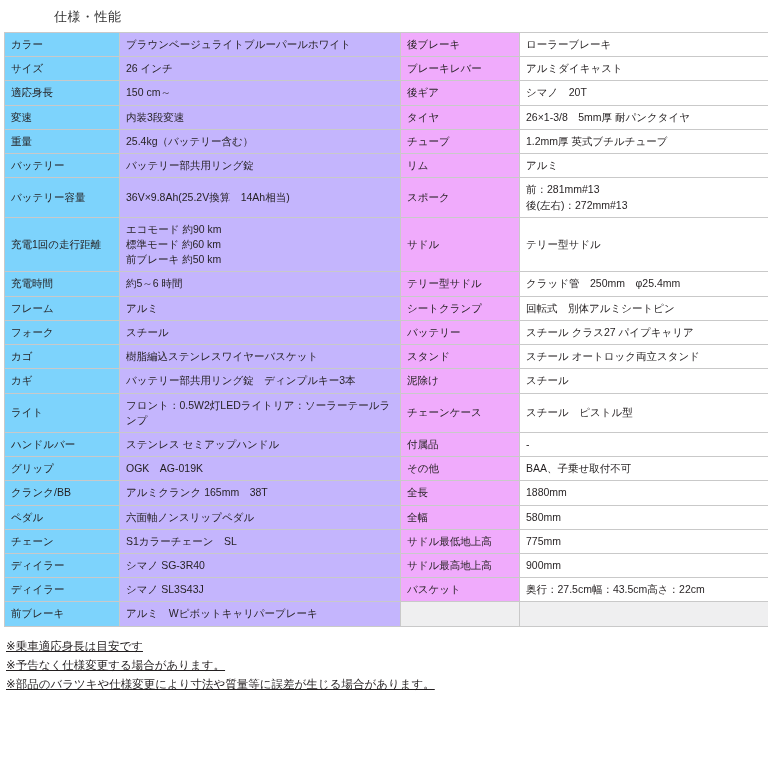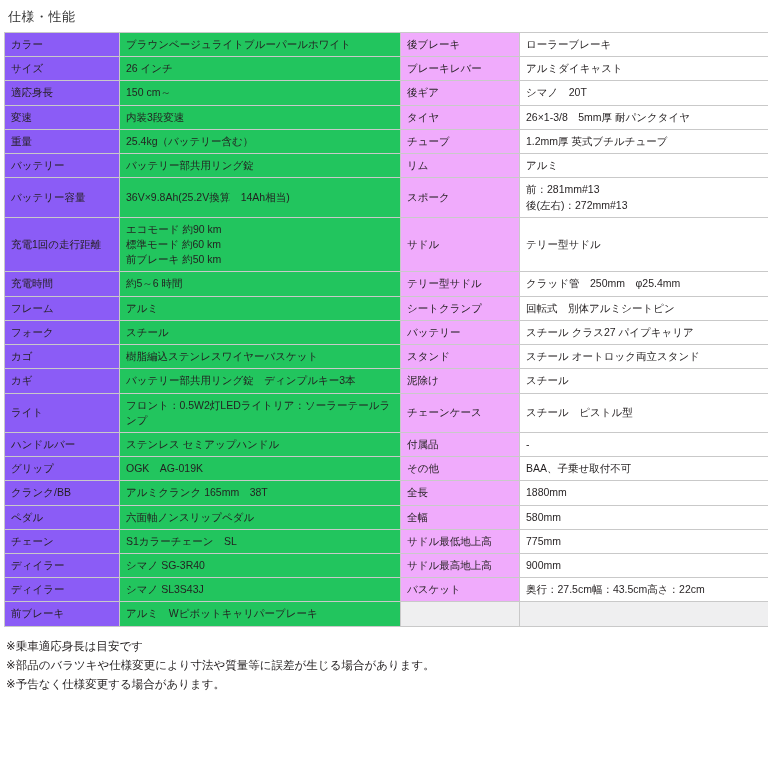--- a/index.html
+++ b/index.html
@@ -19,42 +19,43 @@
     height: 768px;
     box-sizing: border-box;
     padding: 6px 4px 0 4px;
     position: relative;
   }
   .spec-title {
     font-size: 13px;
     color: #333333;
     padding: 2px 0 6px 4px;
     letter-spacing: 0.5px;
+    margin-left: 46px;
   }
   table.spec {
     border-collapse: collapse;
     table-layout: fixed;
     width: 760px;
     margin: 0 auto;
   }
   table.spec td {
     border: 1px solid #c9c9c9;
     vertical-align: middle;
     font-size: 10.5px;
     line-height: 1.45;
     padding: 4px 6px;
     word-break: break-all;
   }
   td.lbl {
-    background: #8b5cf6;
+    background: #7dd3fc;
     width: 102px;
     color: #231f20;
   }
   td.val {
-    background: #22c55e;
+    background: #c4b5fd;
     width: 268px;
     color: #231f20;
   }
   td.lbl2 {
     background: #f0abfc;
     width: 106px;
   }
   td.val2 {
     background: #ffffff;
     width: 280px;
@@ -63,20 +64,21 @@
     background: #efeff0;
     border: 1px solid #c9c9c9;
   }
   .multiline {
     white-space: pre-line;
   }
   .notes {
     margin: 10px auto 16px auto;
     width: 760px;
     padding-left: 2px;
+    text-decoration: underline;
   }
   .notes div {
     font-size: 11.5px;
     line-height: 1.65;
     color: #231f20;
   }
 </style>
 </head>
 <body>
 
@@ -219,17 +221,17 @@
           <td class="lbl">前ブレーキ</td>
           <td class="val">アルミ　Wピボットキャリパーブレーキ</td>
           <td class="empty">&nbsp;</td>
           <td class="empty">&nbsp;</td>
         </tr>
       </tbody>
   </table>
 
   <div class="notes">
       <div>※乗車適応身長は目安です</div>
+      <div>※予告なく仕様変更する場合があります。</div>
       <div>※部品のバラツキや仕様変更により寸法や質量等に誤差が生じる場合があります。</div>
-      <div>※予告なく仕様変更する場合があります。</div>
     </div>
 
 </div>
 
 </body></html>

